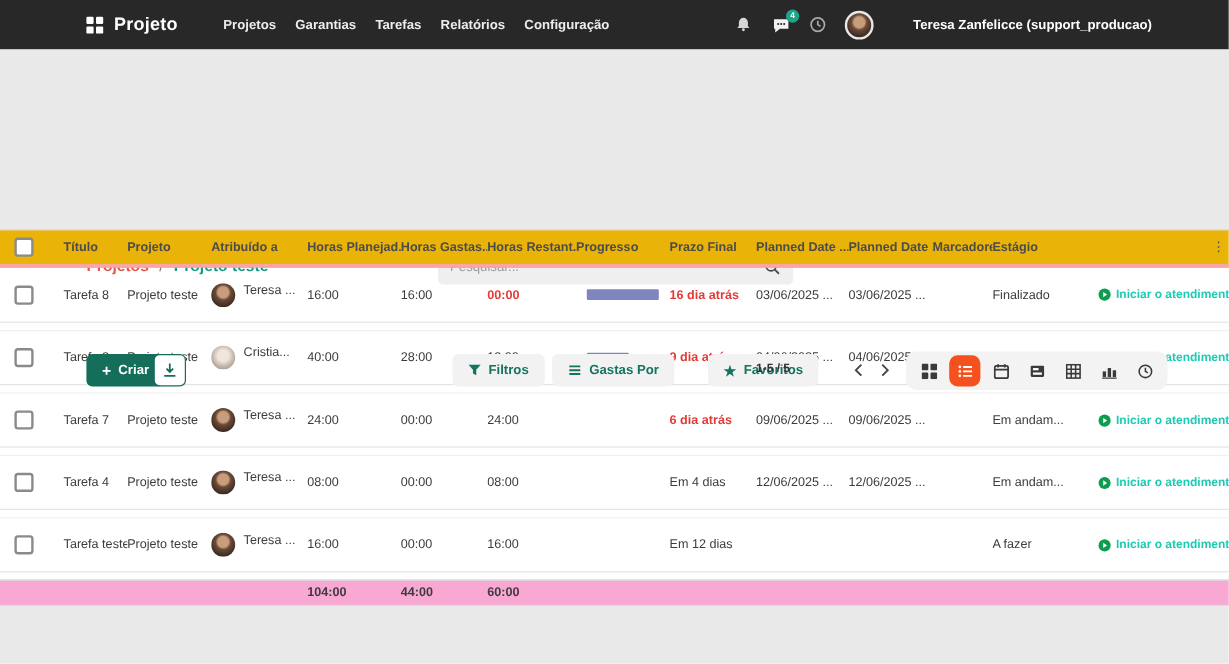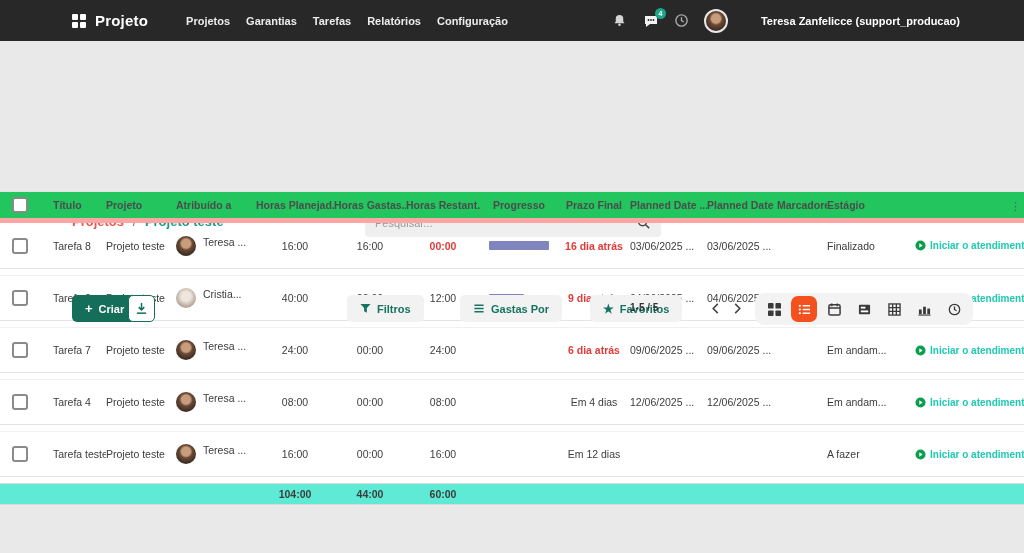--- a/index.html
+++ b/index.html
@@ -29,54 +29,54 @@
   .bc-current { color:#159a84; }
 
   .searchbox { position:absolute; left:365px; top:17px; width:296px; height:29px; background:#efefef; border-radius:4px; display:flex; align-items:center; padding:0 10px; }
   .searchbox input { flex:1; border:none; background:transparent; outline:none; font-size:11px; color:#444; font-family:"Liberation Sans", sans-serif; }
   .searchbox input::placeholder { color:#9a9a9a; }
 
   .btn { height:27px; border-radius:5px; display:inline-flex; align-items:center; justify-content:center; gap:6px; font-size:11px; font-weight:bold; cursor:pointer; border:none; font-family:"Liberation Sans", sans-serif; }
   .btn-create { position:absolute; left:72px; top:104px; background:#156e5a; color:#fff; padding:0 13px; }
   .btn-export { position:absolute; left:128px; top:104px; width:27px; background:#fff; border:1px solid #156e5a; color:#156e5a; }
   .btn-gray { background:#f2f2f2; color:#15735f; padding:0 13px; }
-  .btn-filters { position:absolute; left:347px; top:104px; }
+  .btn-filters { position:absolute; left:377px; top:104px; }
   .btn-group  { position:absolute; left:460px; top:104px; }
   .btn-fav    { position:absolute; left:590px; top:104px; }
   .pagination { position:absolute; left:630px; top:111px; font-size:10px; font-weight:bold; color:#333; }
   .pg-chev { position:absolute; top:108px; width:18px; height:18px; display:flex; align-items:center; justify-content:center; cursor:pointer; }
   .pg-prev { left:706px; } .pg-next { left:728px; }
 
   .viewbar { position:absolute; left:755px; top:102px; height:32px; background:#f3f3f3; border-radius:9px; display:flex; align-items:center; gap:4px; padding:0 6px; }
   .vicon { width:26px; height:26px; border-radius:7px; display:flex; align-items:center; justify-content:center; cursor:pointer; }
   .vicon.active { background:#f4511e; }
 
   
   .tgrid { display:grid; grid-template-columns:36px 70px 70px 80px 78px 72px 74px 78px 72px 77px 70px 50px 88px 1fr; align-items:center; }
-  .thead { height:32px; margin-top:150px; background:#22c55e; border-top:1px solid #e4e4e4; border-bottom:5px solid #fca5a5; position:relative; }
+  .thead { height:32px; margin-top:150px; background:#eab308; border-top:1px solid #e4e4e4; border-bottom:3px solid #fca5a5; position:relative; }
   .thead .th { font-size:10.5px; color:#4c4c4c; font-weight:bold; white-space:nowrap; overflow:hidden; }
-  .cell-c { text-align:center; }
+  .cell-c { }
   .pad-l { padding-left:17px; }
   .col-dots { position:absolute; right:3px; top:9px; font-size:11px; color:#555; cursor:pointer; line-height:1; }
 
   .trow { height:46px; background:#fff; border-bottom:1px solid #e3e3e3; margin-bottom:6px; }
   .trow + .trow, .trow:first-of-type { border-top:1px solid #f0f0f0; }
   .trow .td { font-size:10.5px; color:#3c3c3c; white-space:nowrap; overflow:hidden; }
   .chk { width:16px; height:16px; border:2px solid #8a8a8a; border-radius:3px; background:#fff; margin-left:12px; cursor:pointer; }
   .assignee { display:flex; gap:7px; }
   .av { width:20px; height:20px; border-radius:50%; flex:0 0 auto; }
   .av-teresa { background:radial-gradient(circle at 50% 38%, #c79d7d 28%, #6b4a36 40%, #3a2a22 75%); }
   .av-cristia { background:radial-gradient(circle at 50% 42%, #efe6dd 30%, #c4b6ac 58%, #a99a8f 80%); }
   .red { color:#e23b35 !important; font-weight:bold; }
   .bar-wrap { width:60px; height:9px; margin:0 auto; }
   .bar { height:9px; background:#8085bd; border-radius:1px; }
   .action-link { display:flex; align-items:center; gap:4px; font-size:10px; font-weight:bold; color:#1ecab1; cursor:pointer; white-space:nowrap; }
   .muted-date { color:#4a4a4a; }
 
-  .summary { height:22px; background:#5eead4; border-top:1px solid #dcdcdc; border-bottom:1px solid #dcdcdc; }
+  .summary { height:22px; background:#f9a8d4; border-top:1px solid #dcdcdc; border-bottom:1px solid #dcdcdc; }
   .summary .td { font-size:10.5px; font-weight:bold; color:#3c3c3c; }
   .bottom-fill { height:88px; background:#e9e9e9; }
 
   svg { display:block; }
 </style>
 </head>
 <body>
 
 <div class="topbar">
   <div class="brand">

